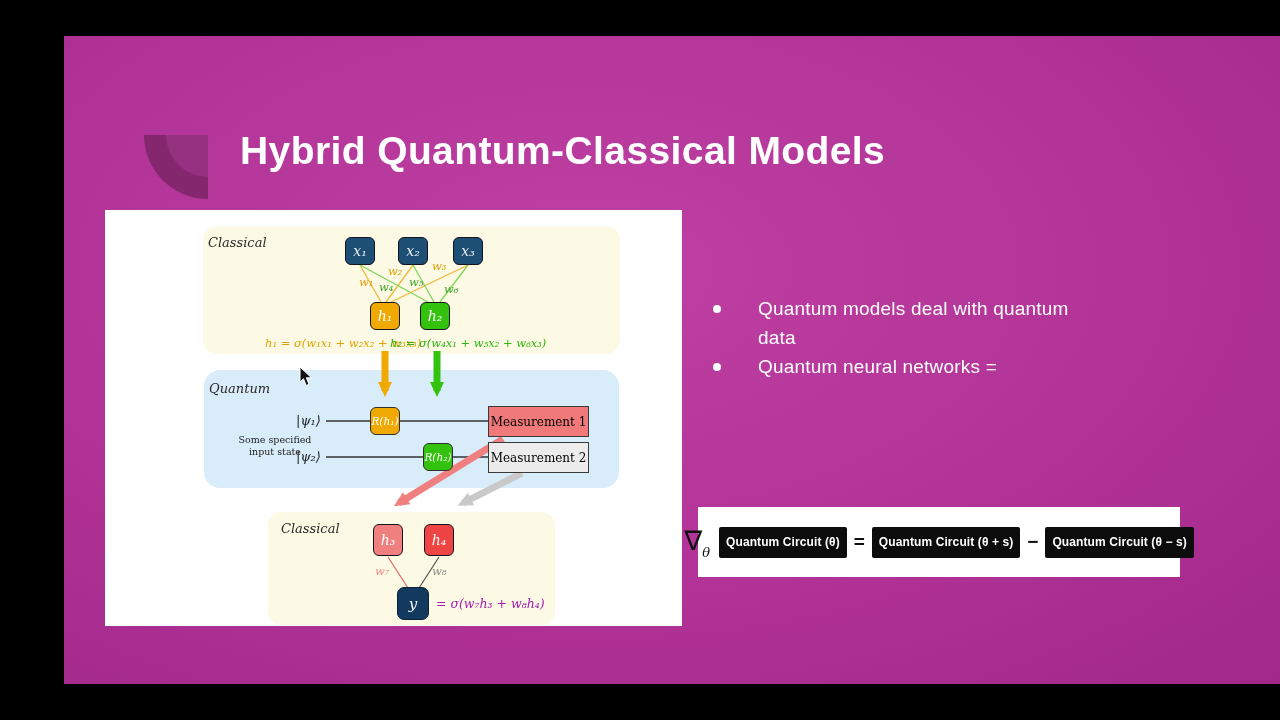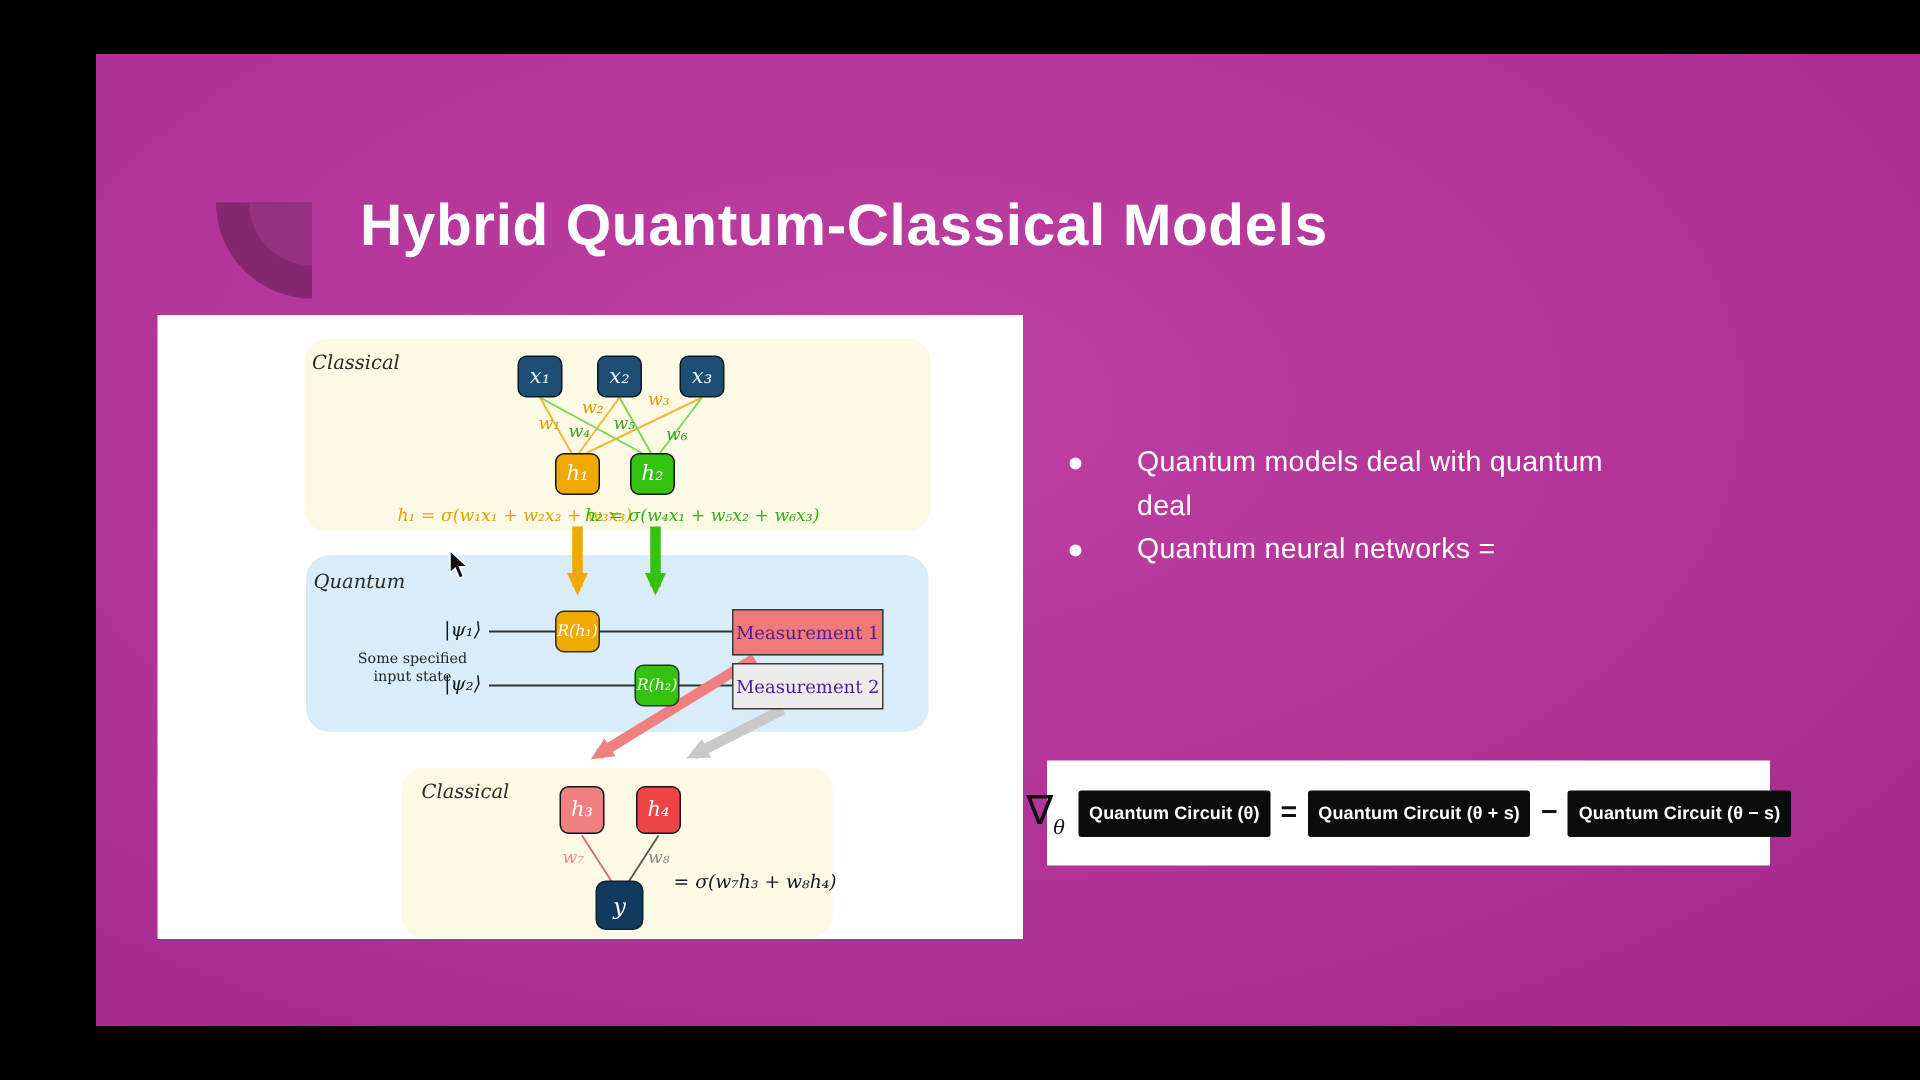--- a/index.html
+++ b/index.html
@@ -42,27 +42,27 @@
   .eq-or{color:#e0a400;} .eq-gr{color:#2db50d;}
   .psi{position:absolute;font-family:"DejaVu Serif","DejaVu Sans","Liberation Serif",serif;
        font-style:italic;font-size:13px;color:#1a1a1a;}
   .note{position:absolute;left:118px;top:224px;width:104px;text-align:center;
         font-family:"DejaVu Serif","Liberation Serif",serif;font-size:9.5px;line-height:12px;color:#222;}
   .gate{position:absolute;width:30px;height:28px;border:1.5px solid #2e2e2e;border-radius:6px;
         display:flex;align-items:center;justify-content:center;box-sizing:border-box;
         font-family:"DejaVu Serif","Liberation Serif",serif;font-style:italic;font-size:10.5px;color:#fff;}
   .meas{position:absolute;width:101px;height:31px;border:1.6px solid #3a3a3a;box-sizing:border-box;
         display:flex;align-items:center;justify-content:center;
-        font-family:"DejaVu Serif","Liberation Serif",serif;font-size:12px;color:#4c1d95;}
+        font-family:"DejaVu Serif","Liberation Serif",serif;font-size:12px;color:#000000;}
   .ybox{position:absolute;left:292px;top:377px;width:32px;height:33px;background:#123a5e;
         border:1.5px solid #0c2036;border-radius:7px;box-sizing:border-box;
         display:flex;align-items:center;justify-content:center;
         font-family:"DejaVu Serif","Liberation Serif",serif;font-style:italic;font-size:15px;color:#fff;}
-  .eq-bot{position:absolute;left:331px;top:370px;font-family:"DejaVu Serif","Liberation Serif",serif;
-          font-style:italic;font-size:12.5px;color:#0f172a;white-space:nowrap;margin-left:13px;}
+  .eq-bot{position:absolute;left:331px;top:386px;font-family:"DejaVu Serif","Liberation Serif",serif;
+          font-style:italic;font-size:12.5px;color:#a21caf;white-space:nowrap;}
 
   
   #bullets{position:absolute;left:644px;top:258px;width:430px;color:#fff;}
   .bullet-row{display:flex;align-items:flex-start;}
   .bullet-dot{width:8px;height:8px;border-radius:50%;background:#fff;margin:11px 0 0 5px;flex:none;}
   .bullet-text{margin-left:37px;font-size:19px;line-height:29px;letter-spacing:.2px;}
 
   
   #eqbox{position:absolute;left:634px;top:471px;width:482px;height:70px;background:#ffffff;
          display:flex;align-items:center;justify-content:center;gap:7px;}
@@ -166,21 +166,21 @@
       <div class="wlab" style="left:327px;top:356px;color:#8a8a8a;">w₈</div>
       <div class="ybox">y</div>
       <div class="eq-bot">= σ(w₇h₃ + w₈h₄)</div>
     </div>
 
     <div id="bullets">
       <div class="bullet-row">
         <span class="bullet-dot"></span>
         <div class="bullet-text">
           <div>Quantum models deal with quantum</div>
-          <div>deal</div>
+          <div>data</div>
         </div>
       </div>
       <div class="bullet-row">
         <span class="bullet-dot"></span>
         <div class="bullet-text">
           <div>Quantum neural networks =</div>
         </div>
       </div>
     </div>
 

